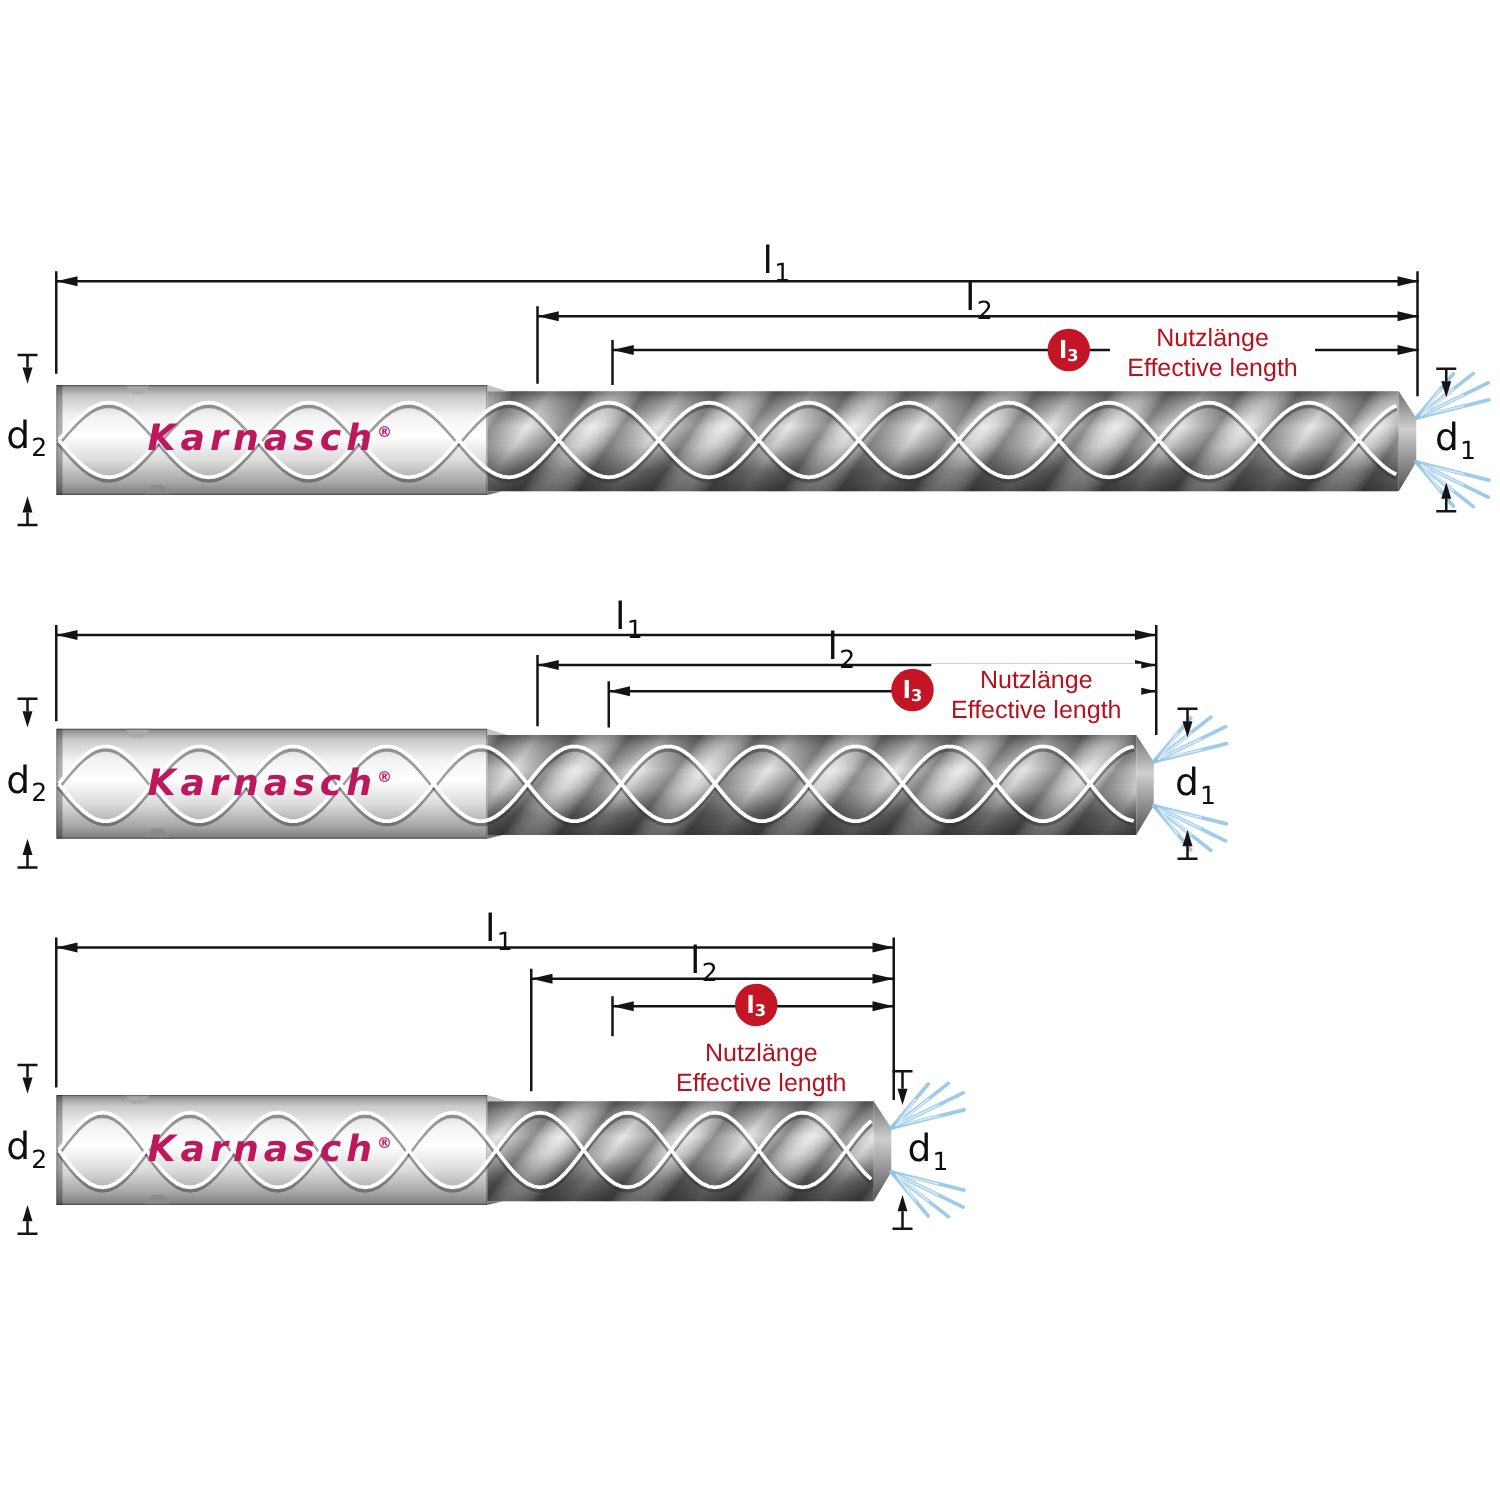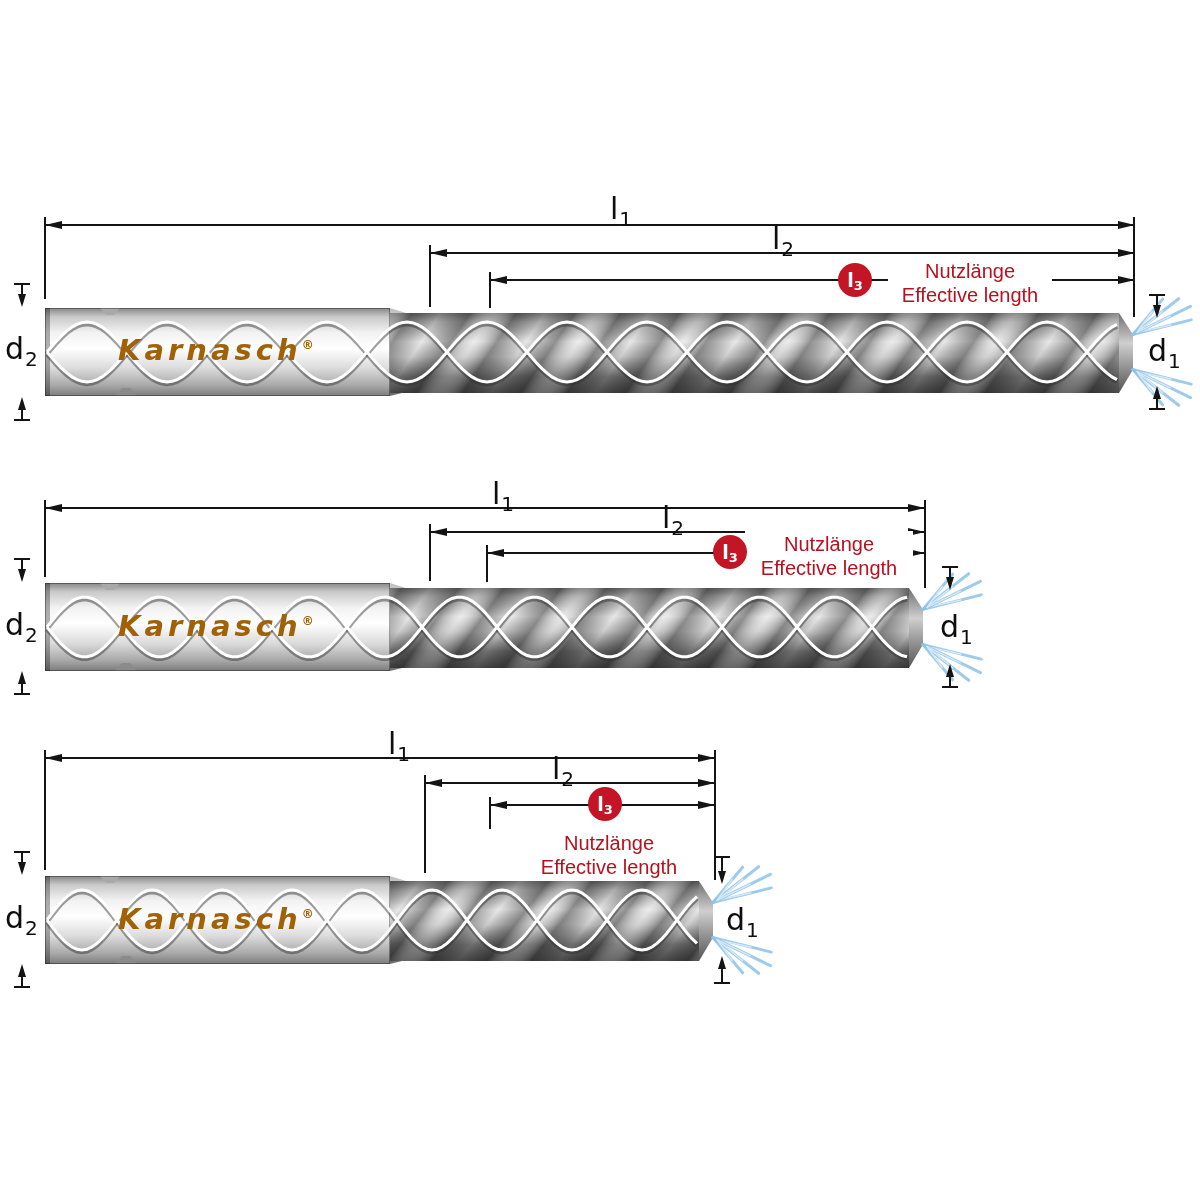--- a/index.html
+++ b/index.html
@@ -17,21 +17,21 @@
   .dimlab{position:absolute;z-index:3;font-size:30px;color:#0e0e0e;font-family:"DejaVu Sans",sans-serif;line-height:1;}
   .dimlab .sub{font-size:20px;position:relative;top:7px;margin-left:1px;}
   .badge{position:absolute;z-index:4;width:34px;height:34px;border-radius:50%;
          background:var(--red,#c41527);color:#fff;display:flex;align-items:center;justify-content:center;
          font-family:"DejaVu Sans",sans-serif;font-weight:bold;line-height:1;}
   .badge .bbase{font-size:19px;}
   .badge .bsub{font-size:13px;position:relative;top:5px;}
   .note{position:absolute;z-index:3;color:var(--redtext,#b5121f);font-size:20px;line-height:24px;
         text-align:center;background:#fff;padding:1px 4px;}
   .logo{position:absolute;z-index:3;font-family:"DejaVu Sans",sans-serif;font-weight:bold;font-style:italic;
-        font-size:29px;letter-spacing:4px;color:#a16207;white-space:nowrap;line-height:1;}
+        font-size:29px;letter-spacing:4px;color:#be185d;white-space:nowrap;line-height:1;}
   .logo .reg{font-size:12px;vertical-align:super;letter-spacing:0;}
   svg.drill{position:absolute;z-index:1;}
 </style>
 </head>
 <body>
 
 <div class="canvas">
 
   <svg class="drill" style="left:45px;top:280px;" width="1152" height="144">
       <defs>

